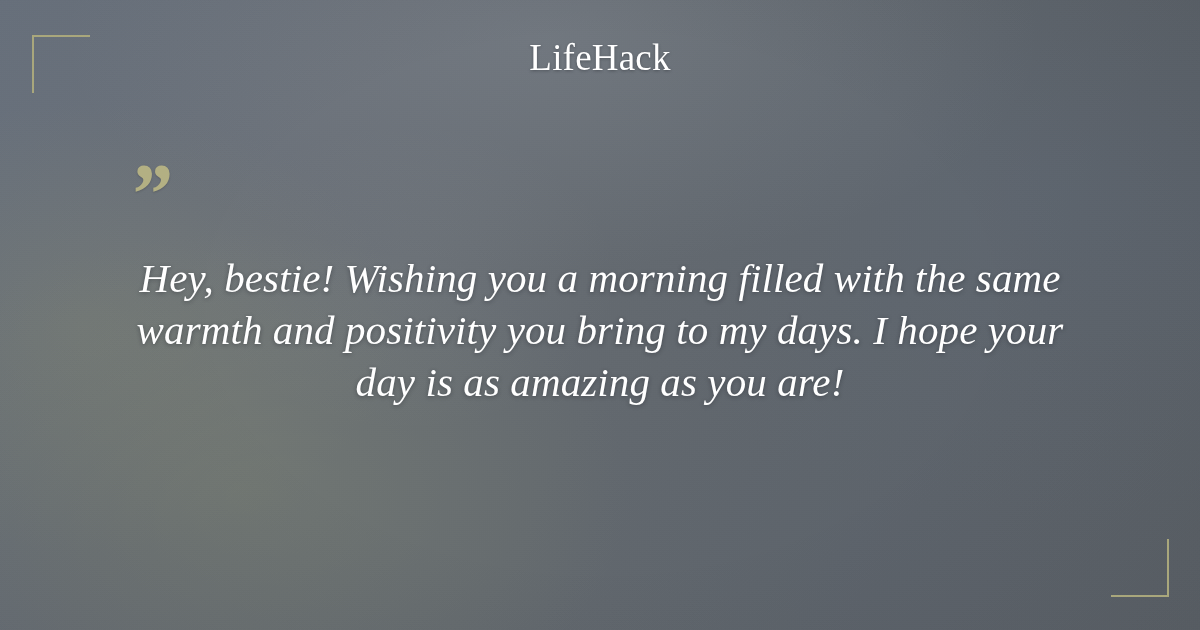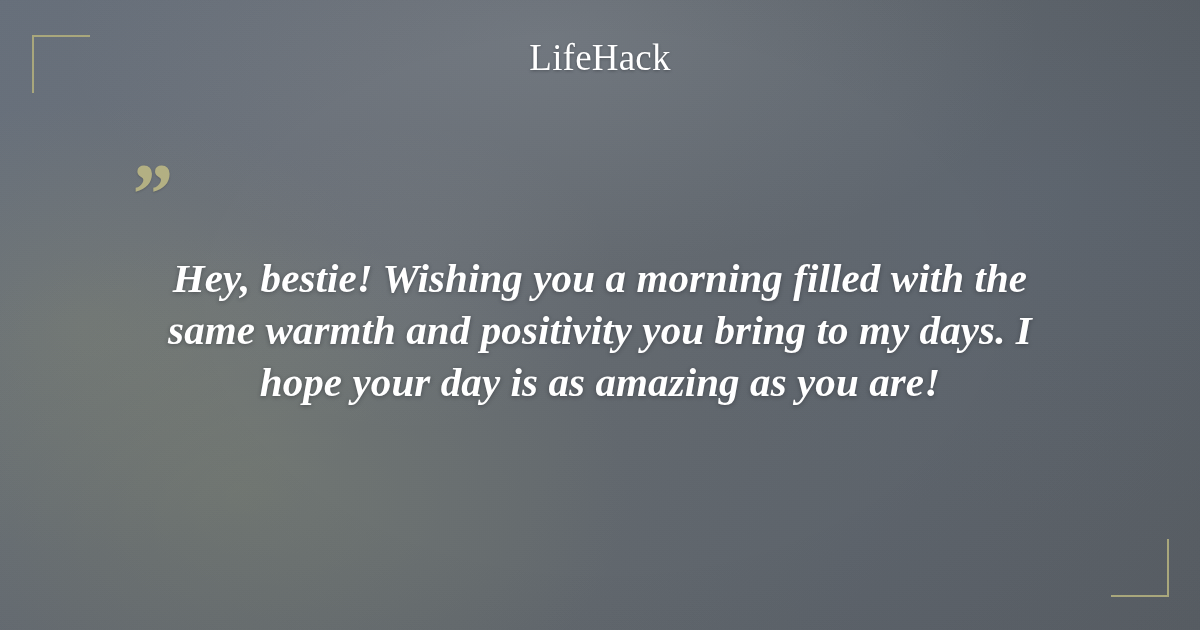--- a/index.html
+++ b/index.html
@@ -115,21 +115,20 @@
   .quote-text {
     margin-top: 26px;
     font-family: "Liberation Serif", "DejaVu Serif", serif;
     font-style: italic;
     font-size: 41px;
     line-height: 52px;
     color: #ffffff;
     text-align: center;
     text-shadow: 0 1px 4px rgba(28,32,38,0.42);
     letter-spacing: 0.1px;
-    font-weight: bold;
   }
 </style>
 </head>
 <body>
 
 <div id="quote-card">
 
   <div class="bg-layer bg-base"></div>
   <div class="bg-layer bg-wash-green"></div>
   <div class="bg-layer bg-wash-blue"></div>

